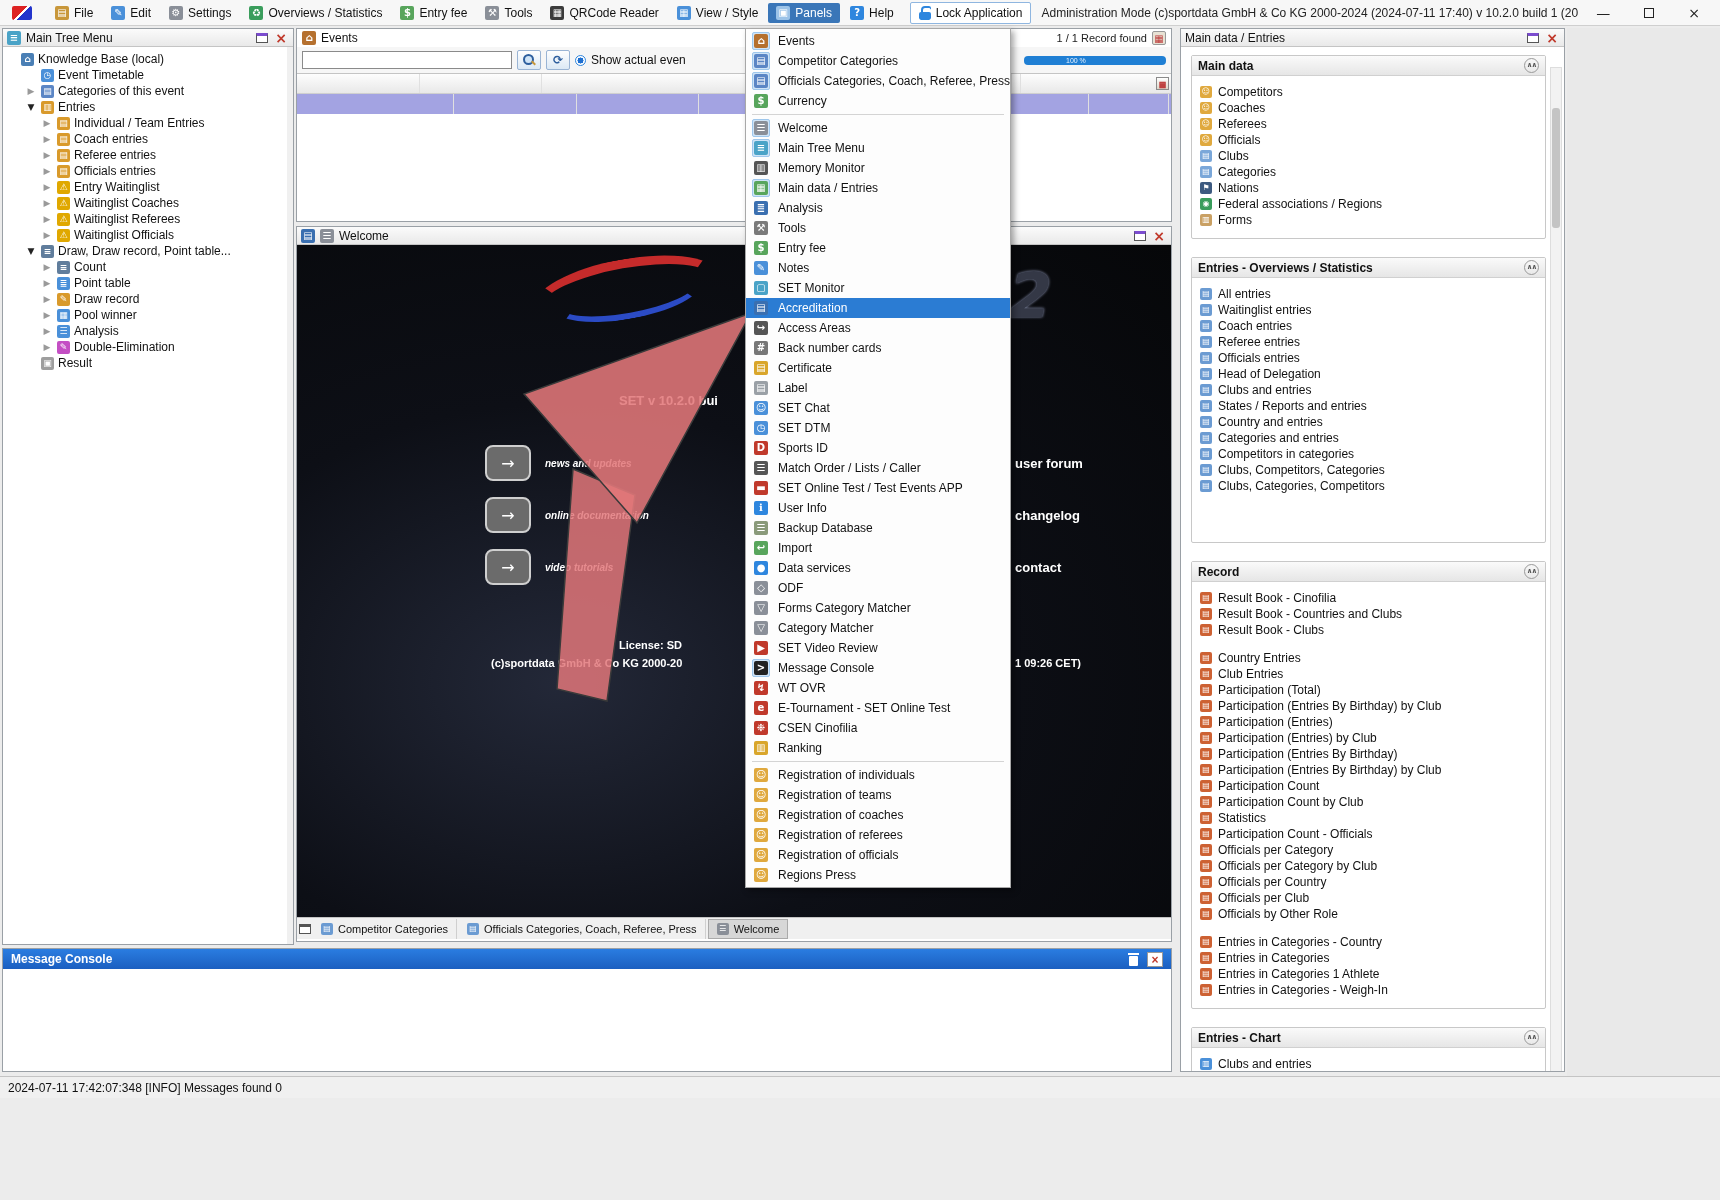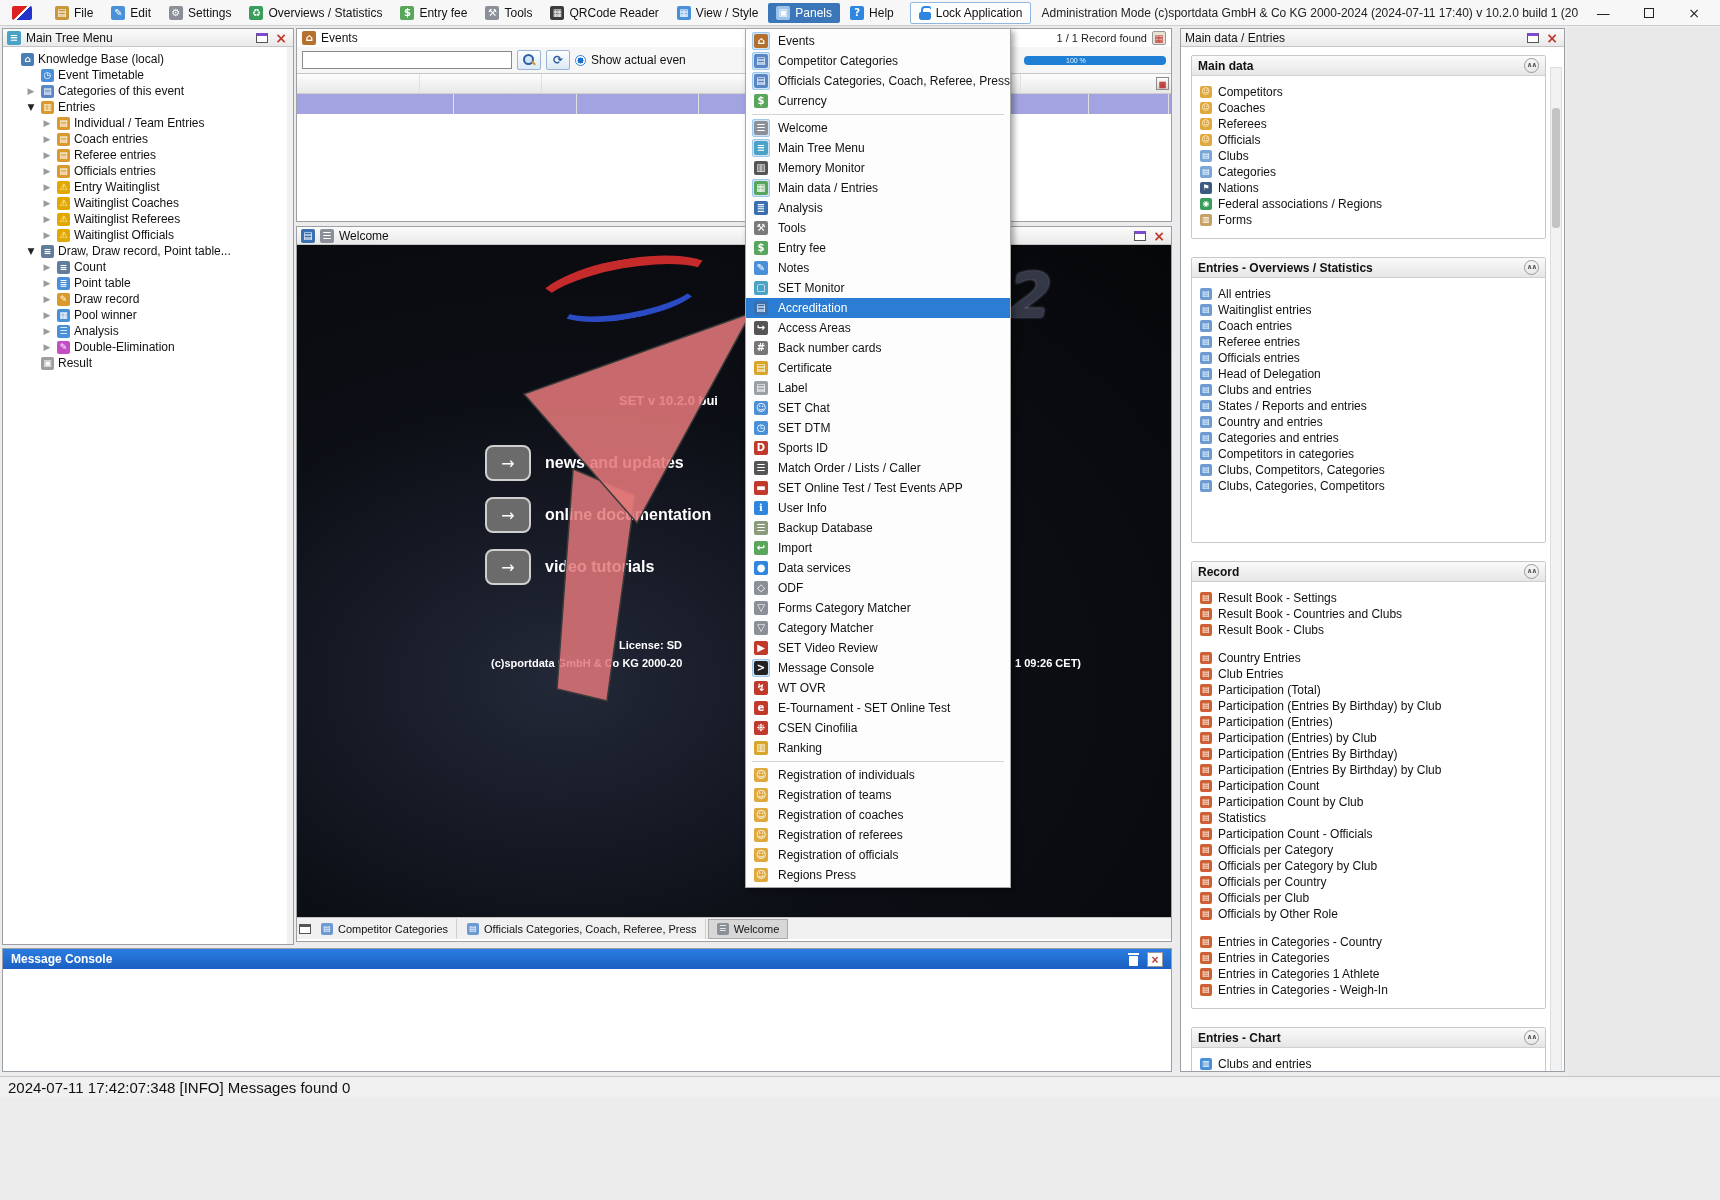--- a/index.html
+++ b/index.html
@@ -73,21 +73,21 @@
   
   #welcome-panel { left:296px; top:226px; width:876px; height:716px; }
   .wl-body { position:relative; height:672px; background:radial-gradient(ellipse at 30% 65%, #232838 0%, #0d0f16 45%, #060709 100%); overflow:hidden; }
   .swoosh { position:absolute; left:235px; top:14px; width:190px; height:66px; border:9px solid transparent; border-top-color:#c52b2b; border-radius:50%; transform:rotate(-10deg); }
   .swoosh2 { position:absolute; left:255px; top:26px; width:150px; height:48px; border:6px solid transparent; border-bottom-color:#2b4bc5; border-radius:50%; transform:rotate(-10deg); }
   .logo-frag { position:absolute; left:712px; top:14px; font-size:62px; font-weight:bold; font-style:italic; color:#343846; text-shadow:0 0 3px #8e96b5; font-family:"DejaVu Sans",sans-serif; }
   .wl-version { position:absolute; left:322px; top:148px; color:#fff; font-weight:bold; font-size:13px; }
   .wl-btnrow { position:absolute; left:188px; top:192px; }
   .wl-row { display:flex; align-items:center; gap:14px; height:52px; }
   .wbtn { width:46px; height:36px; border-radius:8px; border:2px solid #cfcfcf; background:linear-gradient(#a8a8a8,#565656); color:#fff; font-size:16px; display:flex; align-items:center; justify-content:center; font-family:"DejaVu Sans",sans-serif; }
-  .wl-row b { color:#fff; font-size:16px; }
+  .wl-row b { color:#fff; font-size:10px;font-style:italic; }
   .wl-links { position:absolute; left:718px; top:192px; }
   .wl-links div { height:52px; display:flex; align-items:center; color:#fff; font-weight:bold; font-size:13px; }
   .wl-lic1 { position:absolute; left:322px; top:394px; color:#fff; font-weight:bold; font-size:11px; }
   .wl-lic2 { position:absolute; left:194px; top:412px; color:#fff; font-weight:bold; font-size:11px; }
   .wl-lic3 { position:absolute; left:718px; top:412px; color:#fff; font-weight:bold; font-size:11px; }
   .arrow-svg { position:absolute; left:0; top:0; pointer-events:none; }
 
   
   .tabbar { height:22px; background:#f0f0f0; border-top:1px solid #c4c4c4; display:flex; align-items:center; padding:0 2px; gap:2px; }
   .tab { display:flex; align-items:center; gap:5px; height:20px; padding:0 8px; border-right:1px solid #cfcfcf; white-space:nowrap; font-size:11px; }
@@ -102,21 +102,21 @@
   .menu-item.open .icbox { background:#cfe4f7; border:1px solid #9ec7ec; }
   .menu-item.sel { background:#2b7cd3; color:#fff; }
 
   
   #console-panel { left:2px; top:948px; width:1170px; height:124px; }
   .con-title { height:20px; background:linear-gradient(#2a7de1,#1b5fc0); color:#fff; font-weight:bold; display:flex; align-items:center; gap:8px; padding:0 8px; }
   .con-title .spacer { flex:1; }
   .con-x { width:16px; height:15px; background:#fff; border:1px solid #999; color:#c0392b; font-weight:bold; text-align:center; line-height:14px; font-size:12px; }
 
   
-  .statusbar { position:absolute; left:0; top:1076px; width:1720px; height:22px; background:#f0f0f0; border-top:1px solid #c4c4c4; display:flex; align-items:center; padding:0 8px; font-size:15px; color:#111; }
+  .statusbar { position:absolute; left:0; top:1076px; width:1720px; height:22px; background:#f0f0f0; border-top:1px solid #c4c4c4; display:flex; align-items:center; padding:0 8px; font-size:12px; color:#111; }
 
   
   #right-panel { left:1180px; top:28px; width:385px; height:1044px; background:#fff; }
   .rp-body { height:calc(100% - 18px); overflow:hidden; padding:8px 18px 0 10px; position:relative; }
   .section { border:1px solid #c8c8c8; border-radius:2px; margin-bottom:18px; background:#fff; }
   .sec-head { height:20px; background:linear-gradient(#fafafa,#e6e6e6); border-bottom:1px solid #d0d0d0; display:flex; align-items:center; padding:0 6px; font-weight:bold; }
   .sec-head .spacer { flex:1; }
   .chev { width:15px; height:15px; border:1px solid #999; border-radius:50%; font-size:7px; line-height:13px; text-align:center; letter-spacing:-1px; color:#555; font-family:"DejaVu Sans",sans-serif; }
   .sec-items { padding:8px 4px 10px 8px; }
   .r-item { display:flex; align-items:center; gap:6px; height:16px; white-space:nowrap; }
@@ -365,20 +365,31 @@
   </div>
           <div class="wl-row">
     <span class="wbtn" style="background: rgb(107, 107, 107);">→</span>
     <b>online documentation</b>
   </div>
           <div class="wl-row">
     <span class="wbtn" style="background: rgb(107, 107, 107);">→</span>
     <b>video tutorials</b>
   </div>
         </div>
+      <div class="wl-links">
+          <div>
+            <span>user forum</span>
+          </div>
+          <div>
+            <span>changelog</span>
+          </div>
+          <div>
+            <span>contact</span>
+          </div>
+        </div>
       <div class="wl-lic1">License: SD</div>
       <div class="wl-lic2">(c)sportdata GmbH &amp; Co KG 2000-20</div>
       <div class="wl-lic3">1 09:26 CET)</div>
       <svg class="arrow-svg" width="876" height="672">
         <polygon points="276,224 338,250 310,456 260,444" fill="rgba(226,119,122,0.85)" stroke="#3a3a3a" stroke-width="1.5"></polygon>
         <polygon points="454,68 227,149 340,278" fill="rgba(226,119,122,0.88)" stroke="#3a3a3a" stroke-width="1.5"></polygon>
       </svg>
     </div>
     <div class="tabbar">
       <span class="win-restore" style="border-top-color:#555"></span>
@@ -788,21 +799,21 @@
       </div>
       <div class="section" id="sec-reports">
         <div class="sec-head">
           <span>Record</span>
           <span class="spacer"></span>
             <span class="chev">∧∧</span>
         </div>
         <div class="sec-items">
             <div class="r-item">
     <span class="ic" style="background: rgb(205, 97, 51);">▤</span>
-    <span>Result Book - Settings</span>
+    <span>Result Book - Cinofilia</span>
   </div>
             <div class="r-item">
     <span class="ic" style="background: rgb(205, 97, 51);">▤</span>
     <span>Result Book - Countries and Clubs</span>
   </div>
             <div class="r-item">
     <span class="ic" style="background: rgb(205, 97, 51);">▤</span>
     <span>Result Book - Clubs</span>
   </div>
             <div class="r-item gap">

